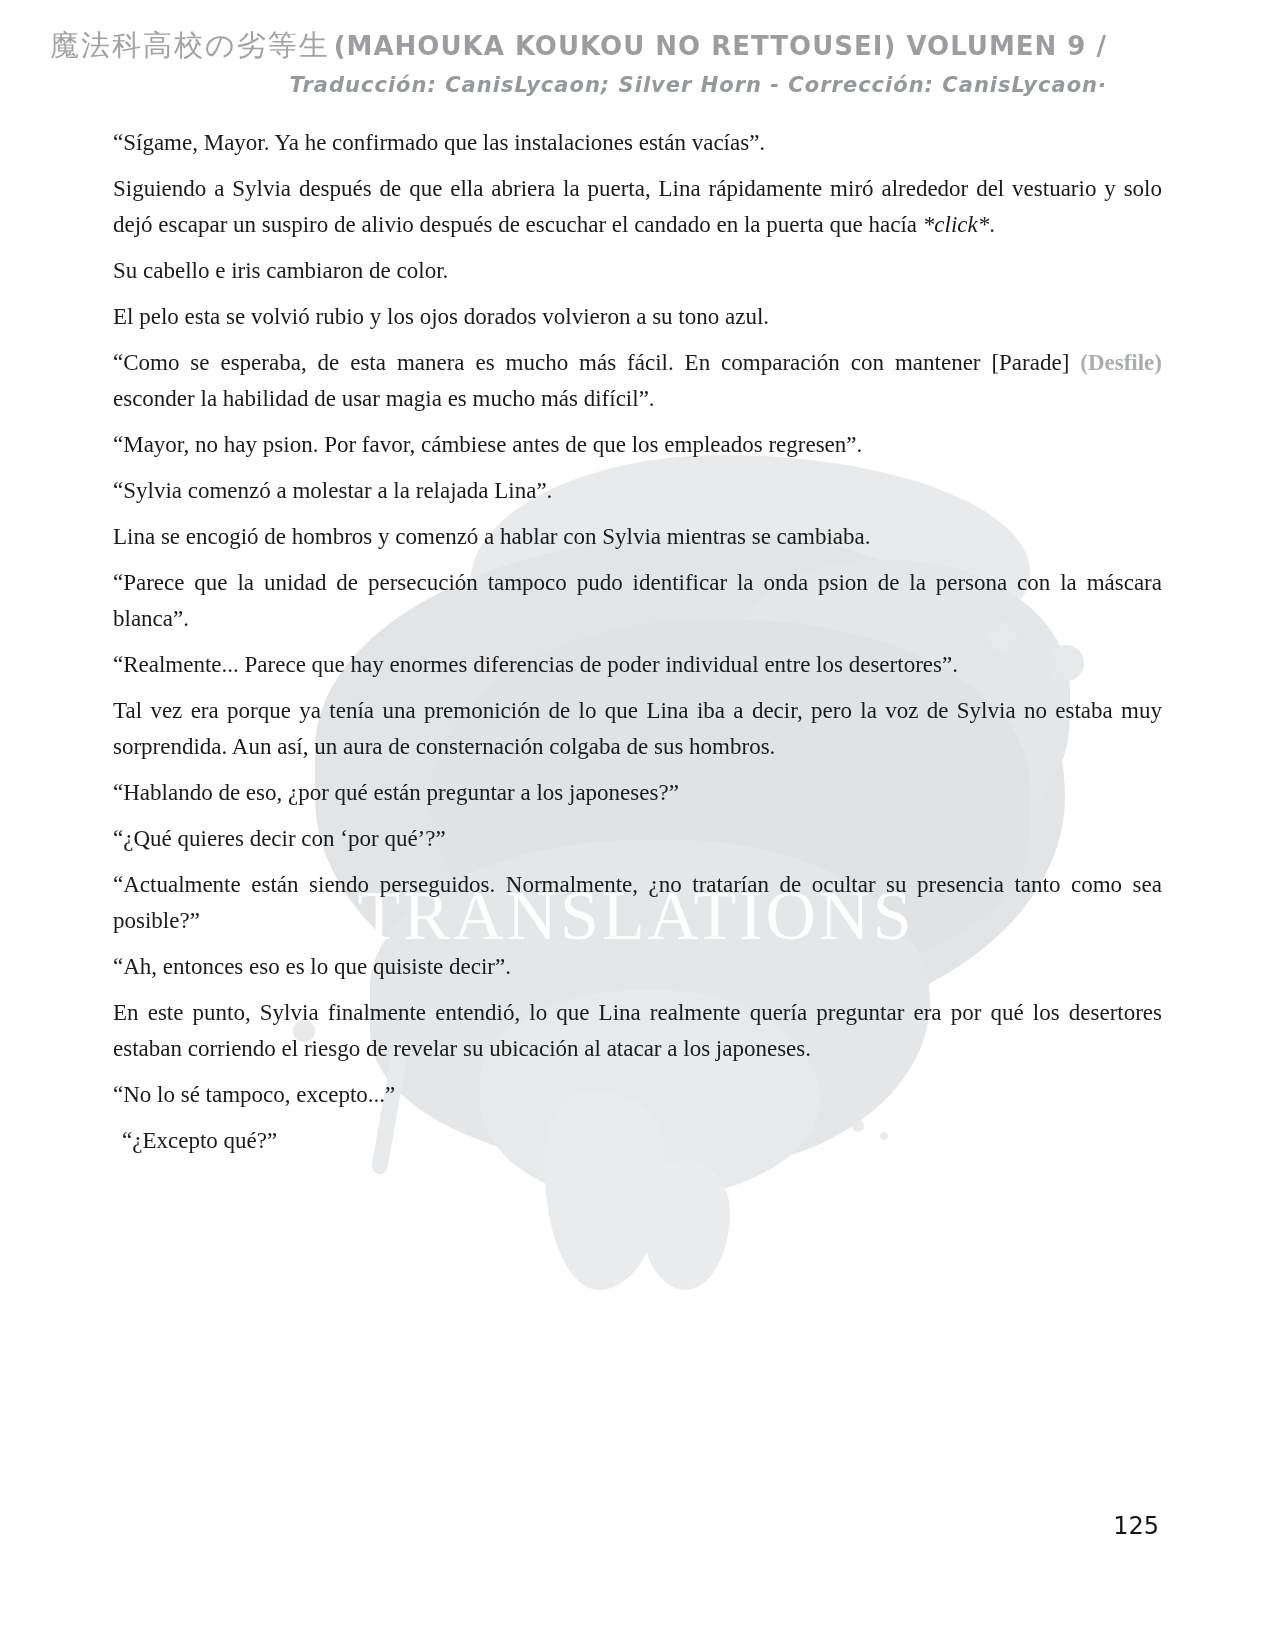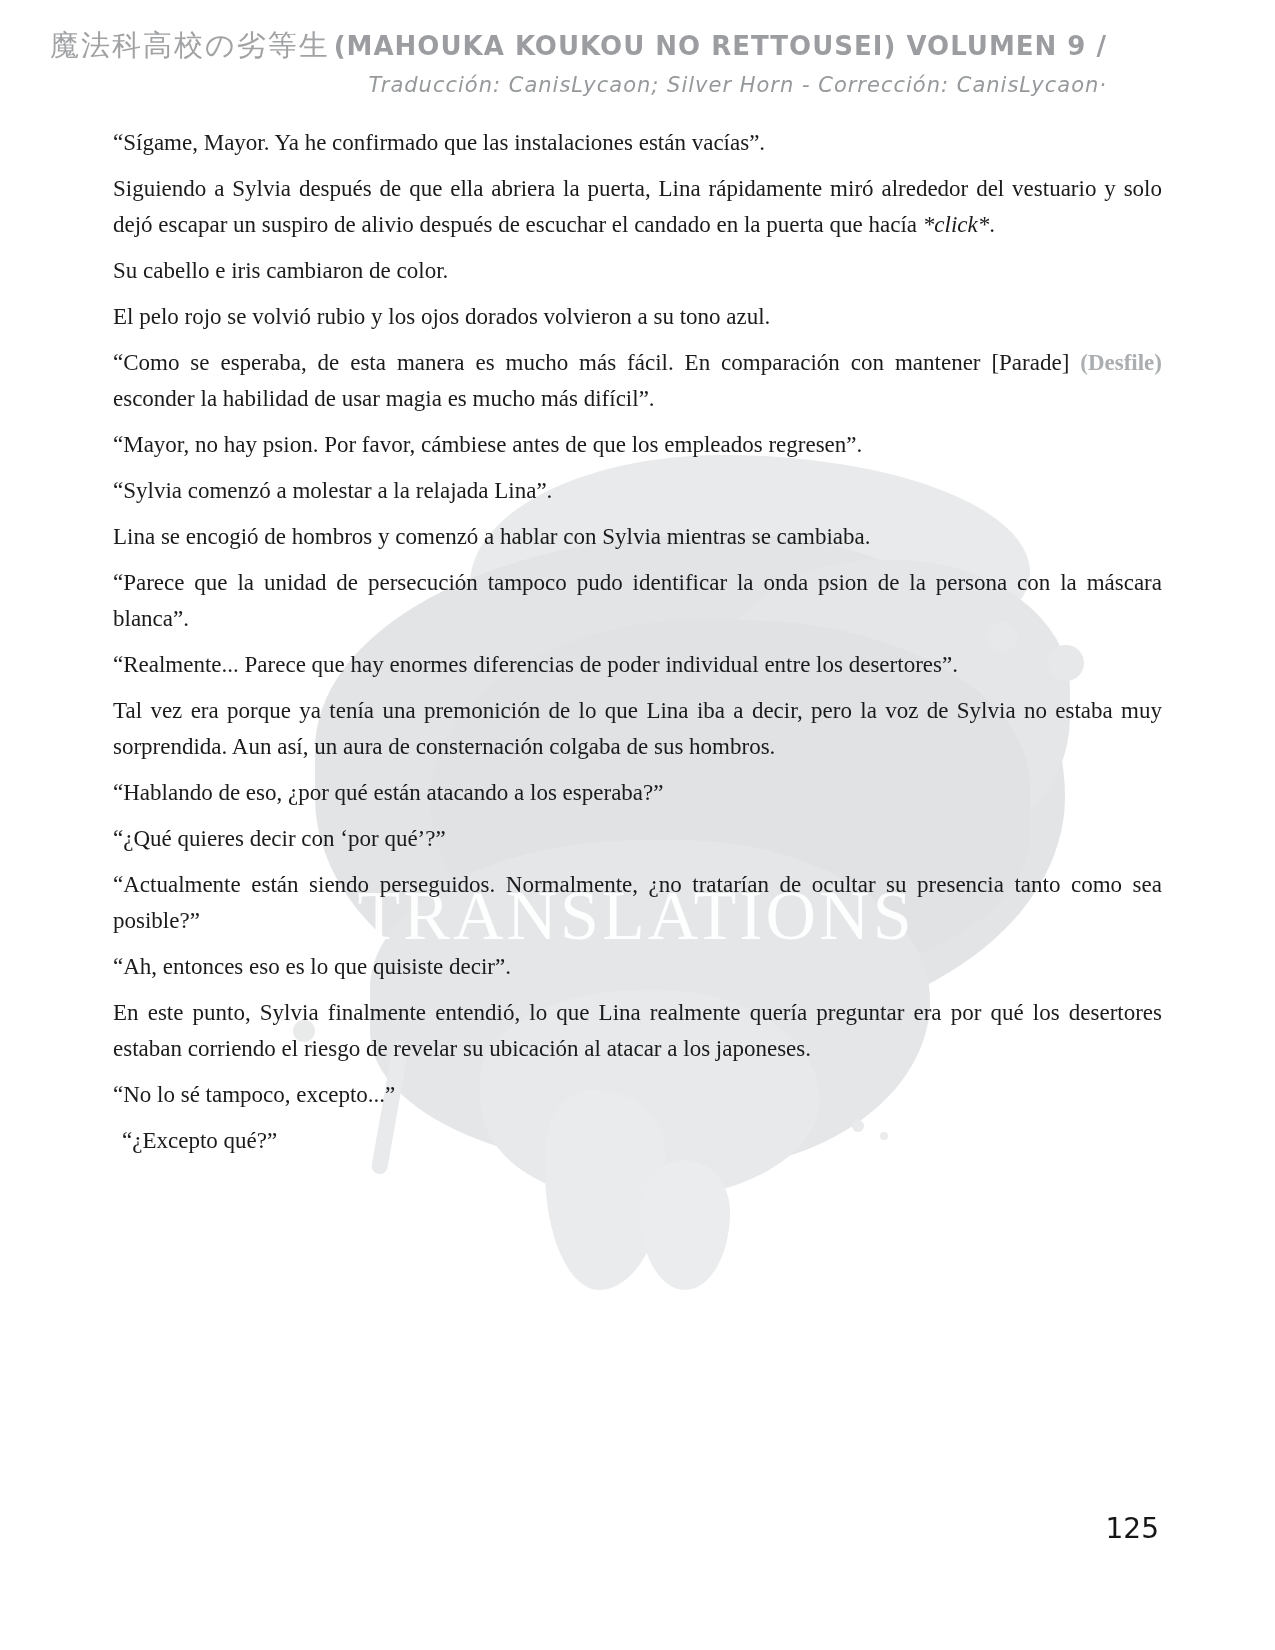--- a/index.html
+++ b/index.html
@@ -34,37 +34,38 @@
   .title-latin {
     font-family:"DejaVu Sans", sans-serif;
     font-size:26px; font-weight:bold; color:#9b9da0; letter-spacing:1px;
   }
   .subtitle {
     margin-top:12px;
     font-family:"DejaVu Sans", sans-serif;
     font-style:italic;
     font-size:21px; color:#96999b; letter-spacing:1px;
     padding-right:0;
+    font-weight:bold;
   }
   .body-text {
     margin:28px 113px 0 113px;
     font-size:23px;
     line-height:36px;
     color:#1b1b1b;
     text-align:justify;
   }
   .body-text p { margin:0 0 10px 0; }
   .body-text p.indent { padding-left:9px; }
   .body-text span.i { font-style:italic; }
   .body-text span.muted { color:#abaeb1;font-weight:bold; }
   .page-number {
     position:absolute; z-index:2;
     top:1512px; right:116px;
     font-family:"DejaVu Sans", sans-serif;
-    font-size:28px; color:#161616;
+    font-size:24px; color:#161616;
   }
 </style>
 </head>
 <body>
 
 <div class="page">
 
   <div class="wm-layer">
     <div class="blob" style="left:470px;top:455px;width:560px;height:235px;background:#e8eaeb;border-radius:45% 55% 60% 40% / 55% 50% 50% 45%;"></div>
     <div class="blob" style="left:315px;top:535px;width:750px;height:500px;background:#e2e4e6;border-radius:55% 45% 50% 50% / 45% 55% 50% 50%;"></div>
@@ -89,29 +90,29 @@
         <span class="title-jp">魔法科高校の劣等生</span>
         <span class="title-latin">(MAHOUKA KOUKOU NO RETTOUSEI) VOLUMEN 9 /</span>
       </div>
       <div class="subtitle">Traducción: CanisLycaon; Silver Horn - Corrección: CanisLycaon·</div>
     </div>
 
     <div class="body-text">
         <p><span>“Sígame, Mayor. Ya he confirmado que las instalaciones están vacías”.</span></p>
         <p><span>Siguiendo a Sylvia después de que ella abriera la puerta, Lina rápidamente miró alrededor del vestuario y solo dejó escapar un suspiro de alivio después de escuchar el candado en la puerta que hacía </span><span class="i">*click*</span><span>.</span></p>
         <p><span>Su cabello e iris cambiaron de color.</span></p>
-        <p><span>El pelo rojo se volvió rubio y los ojos dorados volvieron a su tono azul.</span></p>
+        <p><span>El pelo esta se volvió rubio y los ojos dorados volvieron a su tono azul.</span></p>
         <p><span>“Como se esperaba, de esta manera es mucho más fácil. En comparación con mantener [Parade] </span><span class="muted">(Desfile)</span><span> esconder la habilidad de usar magia es mucho más difícil”.</span></p>
         <p><span>“Mayor, no hay psion. Por favor, cámbiese antes de que los empleados regresen”.</span></p>
         <p><span>“Sylvia comenzó a molestar a la relajada Lina”.</span></p>
         <p><span>Lina se encogió de hombros y comenzó a hablar con Sylvia mientras se cambiaba.</span></p>
         <p><span>“Parece que la unidad de persecución tampoco pudo identificar la onda psion de la persona con la máscara blanca”.</span></p>
         <p><span>“Realmente... Parece que hay enormes diferencias de poder individual entre los desertores”.</span></p>
         <p><span>Tal vez era porque ya tenía una premonición de lo que Lina iba a decir, pero la voz de Sylvia no estaba muy sorprendida. Aun así, un aura de consternación colgaba de sus hombros.</span></p>
-        <p><span>“Hablando de eso, ¿por qué están atacando a los esperaba?”</span></p>
+        <p><span>“Hablando de eso, ¿por qué están preguntar a los japoneses?”</span></p>
         <p><span>“¿Qué quieres decir con ‘por qué’?”</span></p>
         <p><span>“Actualmente están siendo perseguidos. Normalmente, ¿no tratarían de ocultar su presencia tanto como sea posible?”</span></p>
         <p><span>“Ah, entonces eso es lo que quisiste decir”.</span></p>
         <p><span>En este punto, Sylvia finalmente entendió, lo que Lina realmente quería preguntar era por qué los desertores estaban corriendo el riesgo de revelar su ubicación al atacar a los japoneses.</span></p>
         <p><span>“No lo sé tampoco, excepto...”</span></p>
         <p class="indent"><span>“¿Excepto qué?”</span></p>
       </div>
   </div>
 
   <div class="page-number">125</div>

